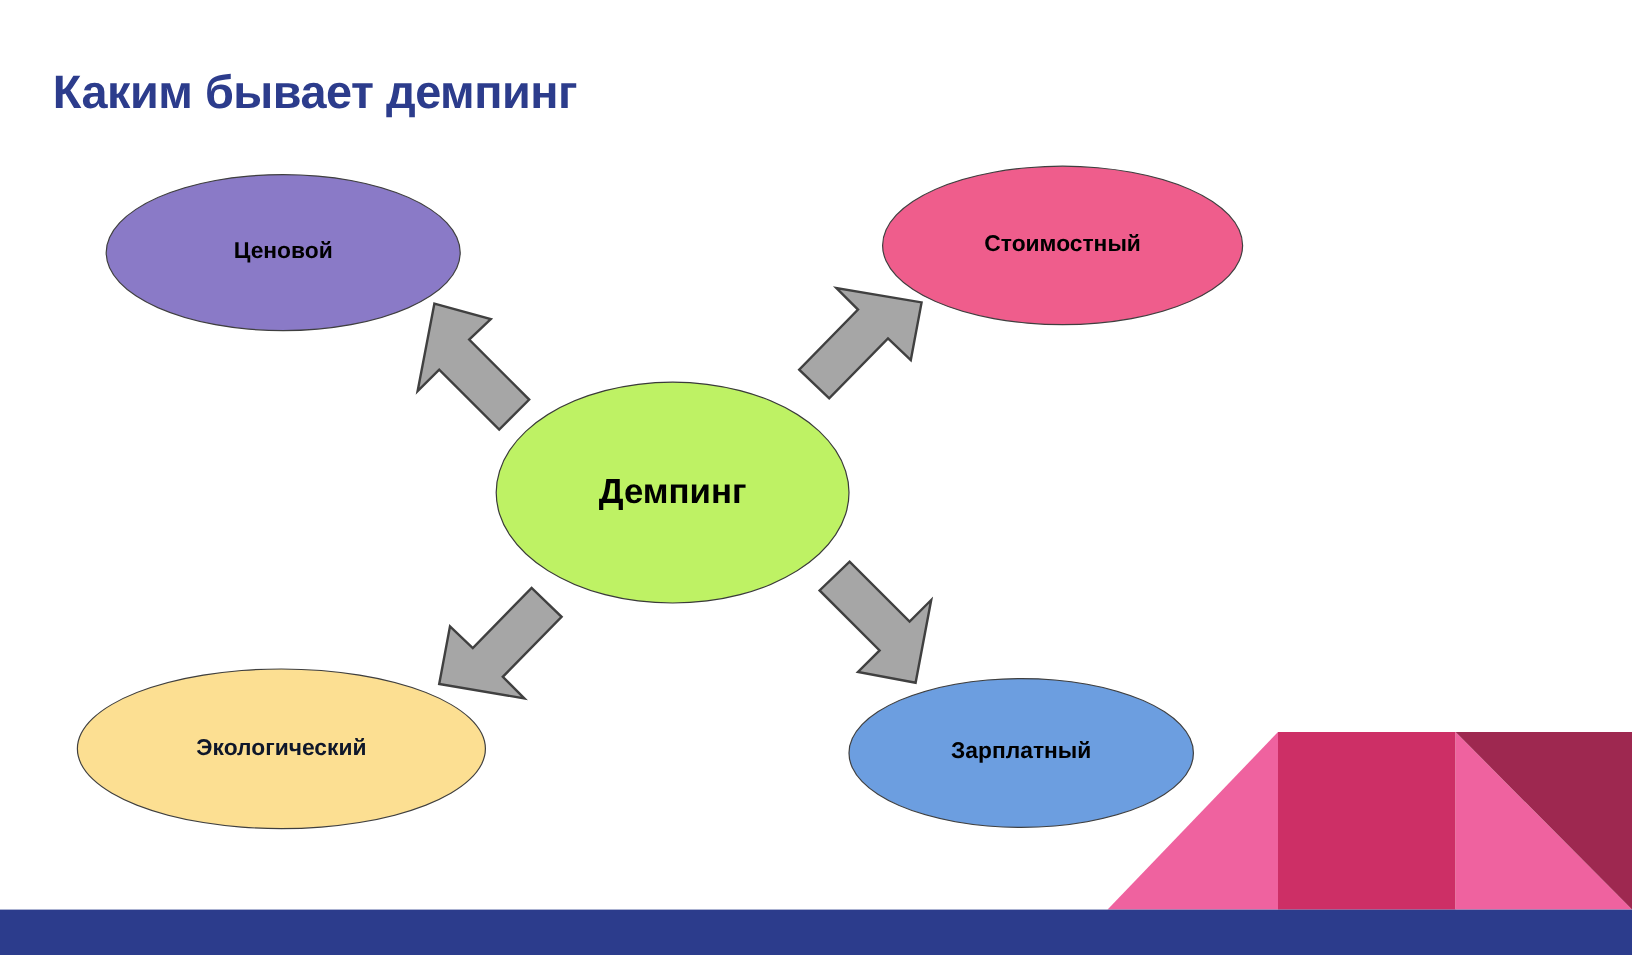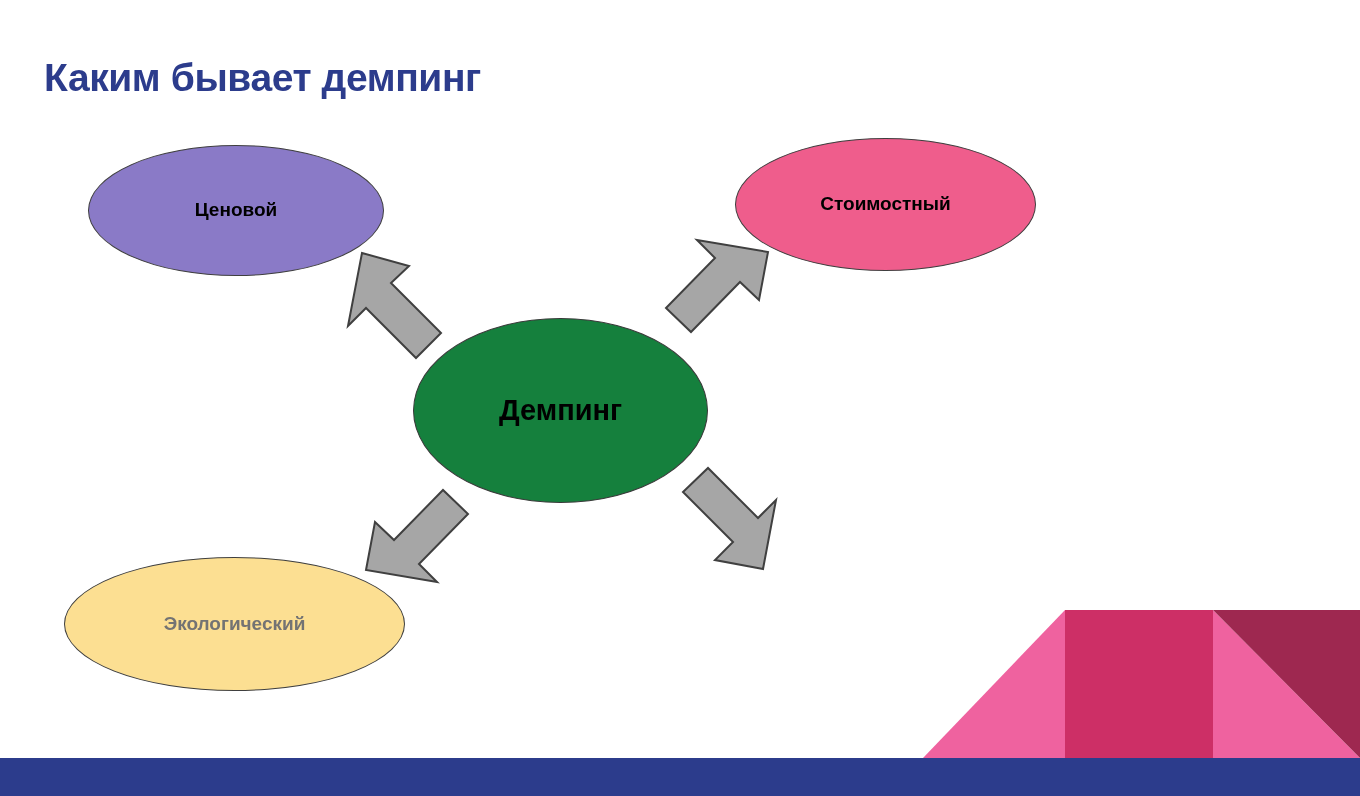--- a/index.html
+++ b/index.html
@@ -157,36 +157,39 @@
 
       <polygon class="arrow-shape" points="362,253 409,266 391,283 441,333 416,358 366,308 348,326" fill="#a6a6a6" stroke="#404040"></polygon>
 
       <polygon class="arrow-shape" points="768,252 759,300 740,282 691,332 666,308 715,258 697,240" fill="#a6a6a6" stroke="#404040"></polygon>
 
       <polygon class="arrow-shape" points="366,570 375,522 394,540 443,490 468,514 419,564 437,582" fill="#a6a6a6" stroke="#404040"></polygon>
 
       <polygon class="arrow-shape" points="763,569 715,560 733,542 683,492 708,468 758,518 776,500" fill="#a6a6a6" stroke="#404040"></polygon>
     </svg>
 
-    <div class="node" id="node-center" style="background: #15803d; border-color: rgb(58, 58, 58);">
+    <div class="node" id="node-center" style="background: #bef264; border-color: rgb(58, 58, 58);">
       <span class="node-label" style="color: rgb(0, 0, 0);">Демпинг</span>
     </div>
 
     <div class="node" id="node-cost" style="background: rgb(239, 93, 140); border-color: rgb(63, 63, 63);">
       <span class="node-label" style="color: rgb(0, 0, 0);">Стоимостный</span>
     </div>
 
     <div class="node" id="node-price" style="background: rgb(138, 122, 199); border-color: rgb(63, 63, 63);">
       <span class="node-label" style="color: rgb(0, 0, 0);">Ценовой</span>
     </div>
 
     <div class="node" id="node-eco" style="background: rgb(252, 223, 146); border-color: rgb(63, 63, 63);">
-      <span class="node-label" style="color: #737373;">Экологический</span>
-    </div>
-
+      <span class="node-label" style="color: #0f172a;">Экологический</span>
+    </div>
+
+    <div class="node" id="node-salary" style="background: rgb(108, 158, 224); border-color: rgb(63, 63, 63);">
+      <span class="node-label" style="color: rgb(0, 0, 0);">Зарплатный</span>
+    </div>
   </div>
 
   <svg id="decor-layer" viewBox="0 0 1360 796">
 
     <polygon fill="#ef629f" points="1065,610 1065,758 923,758"></polygon>
 
     <rect fill="#cd2f66" x="1065" y="610" width="148" height="148"></rect>
 
     <polygon fill="#ef629f" points="1213,610 1360,758 1213,758"></polygon>
 

